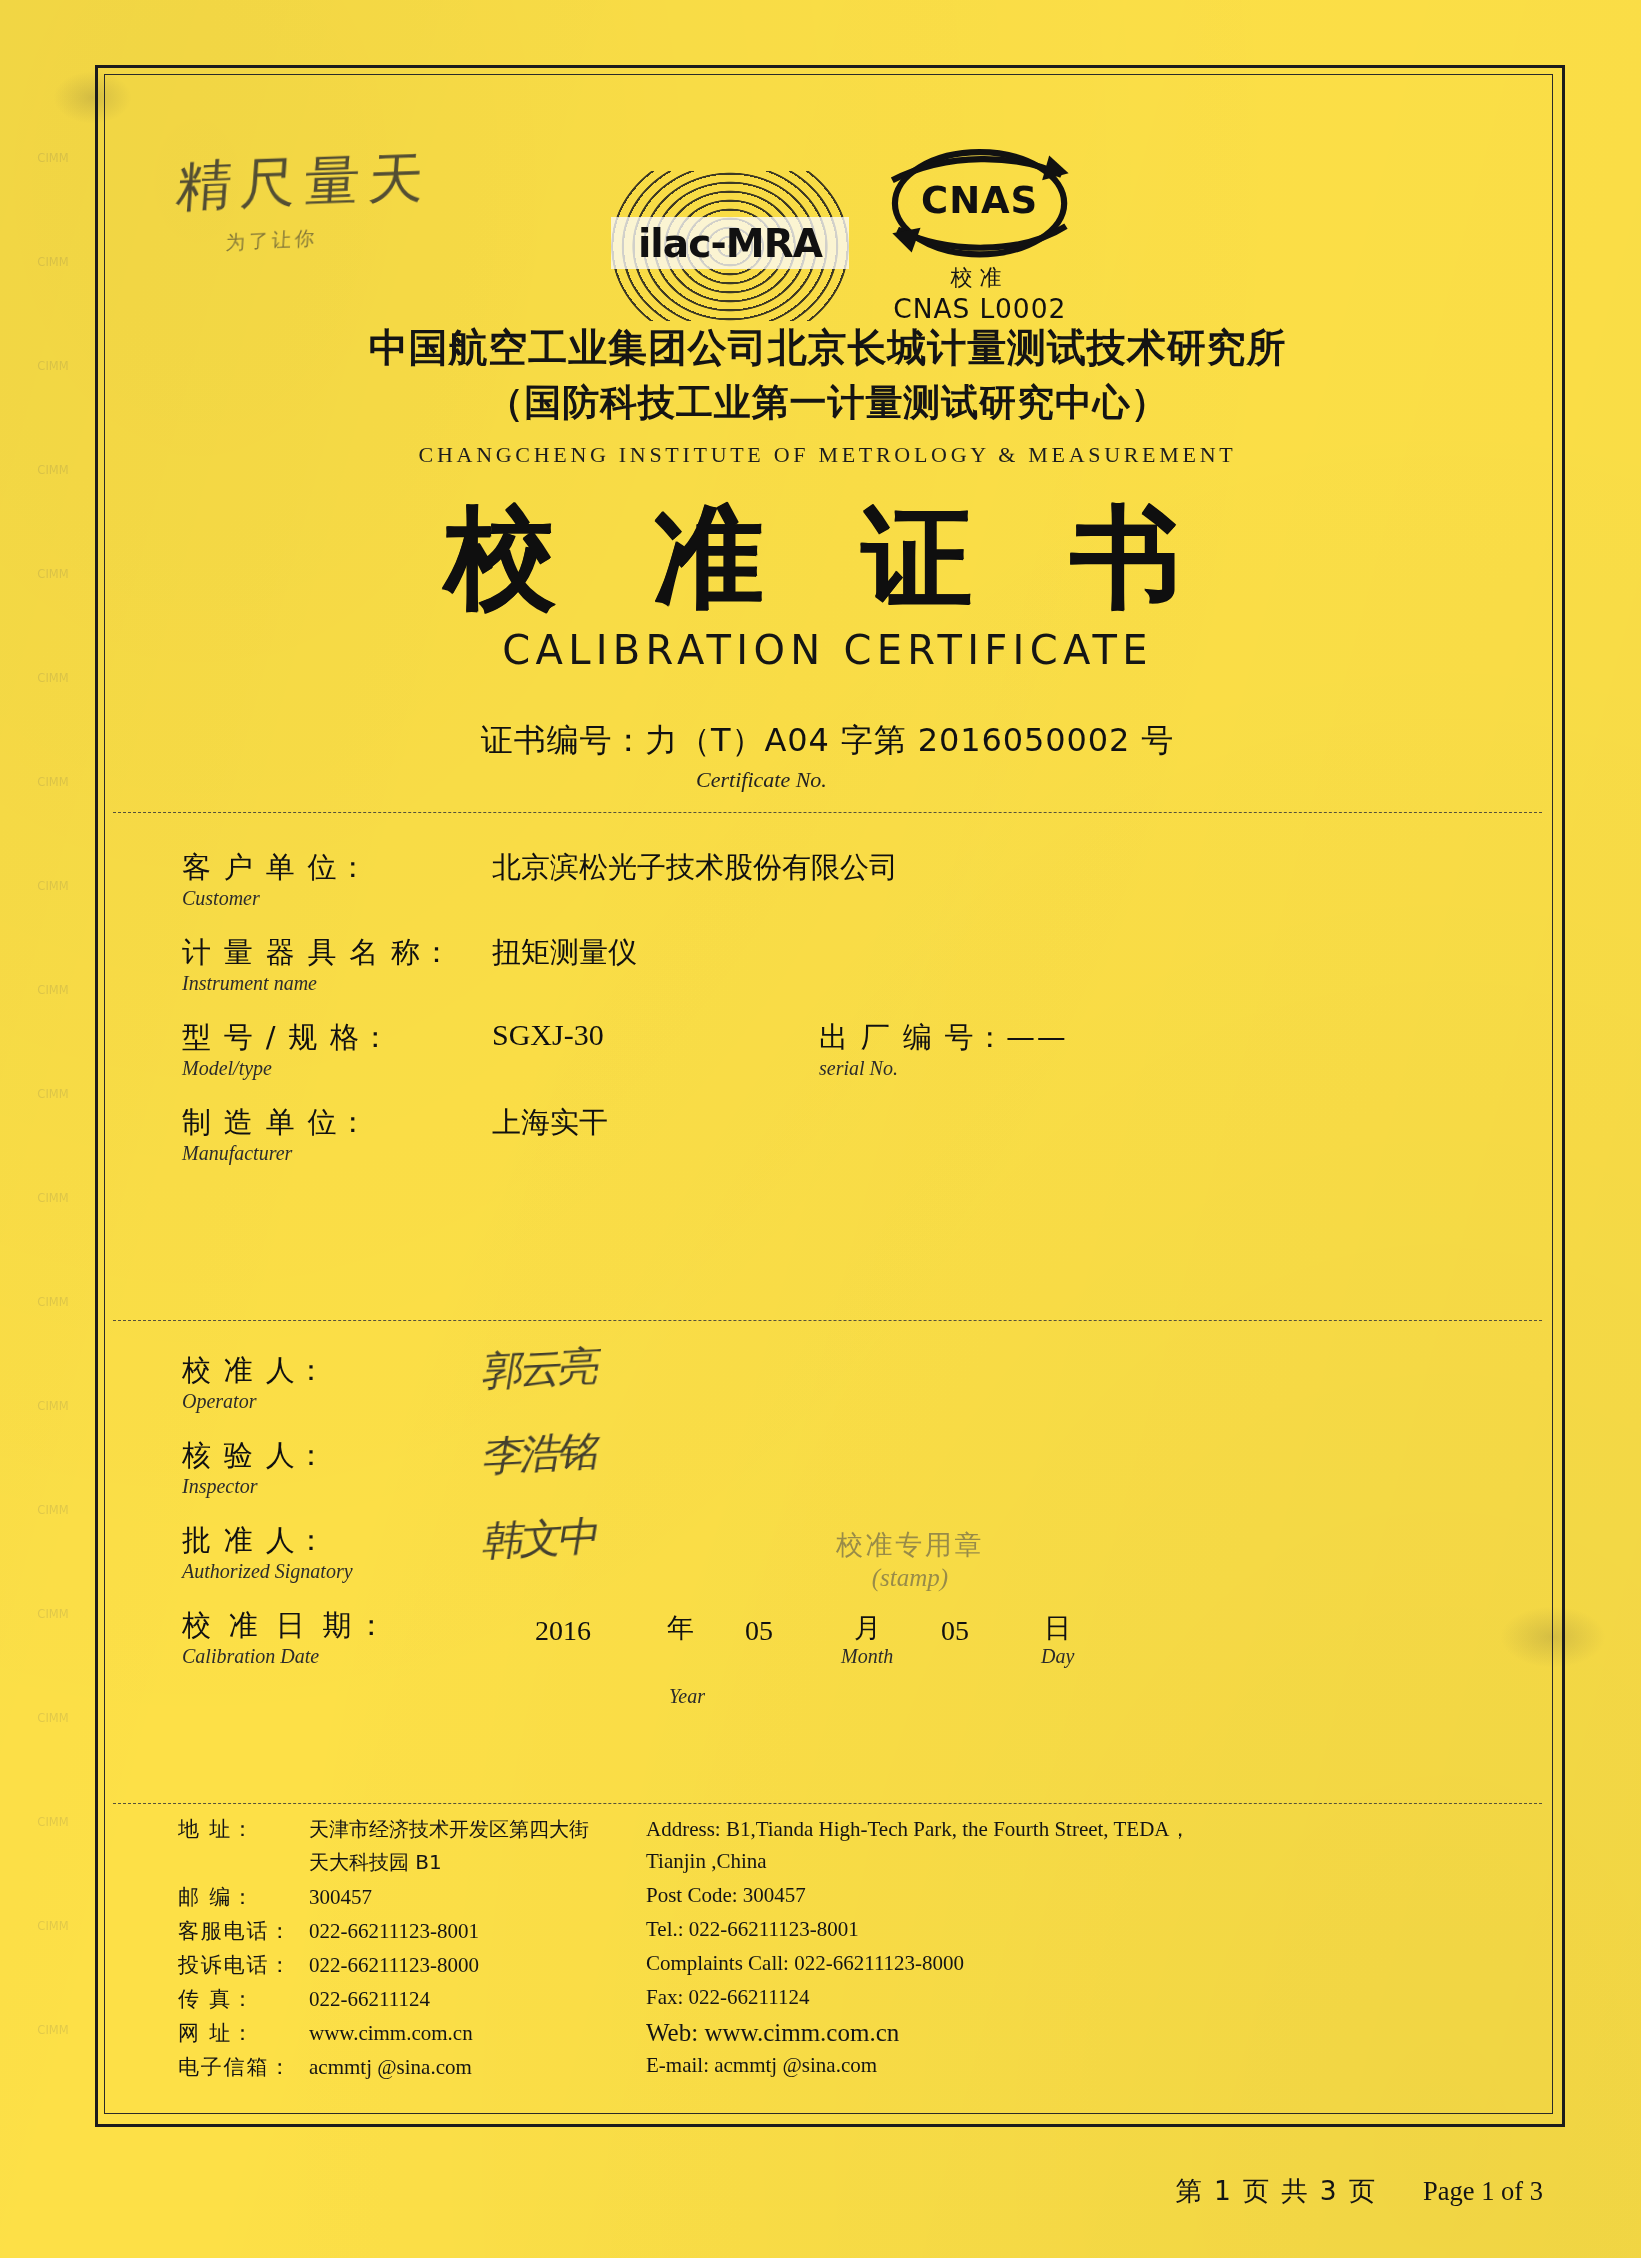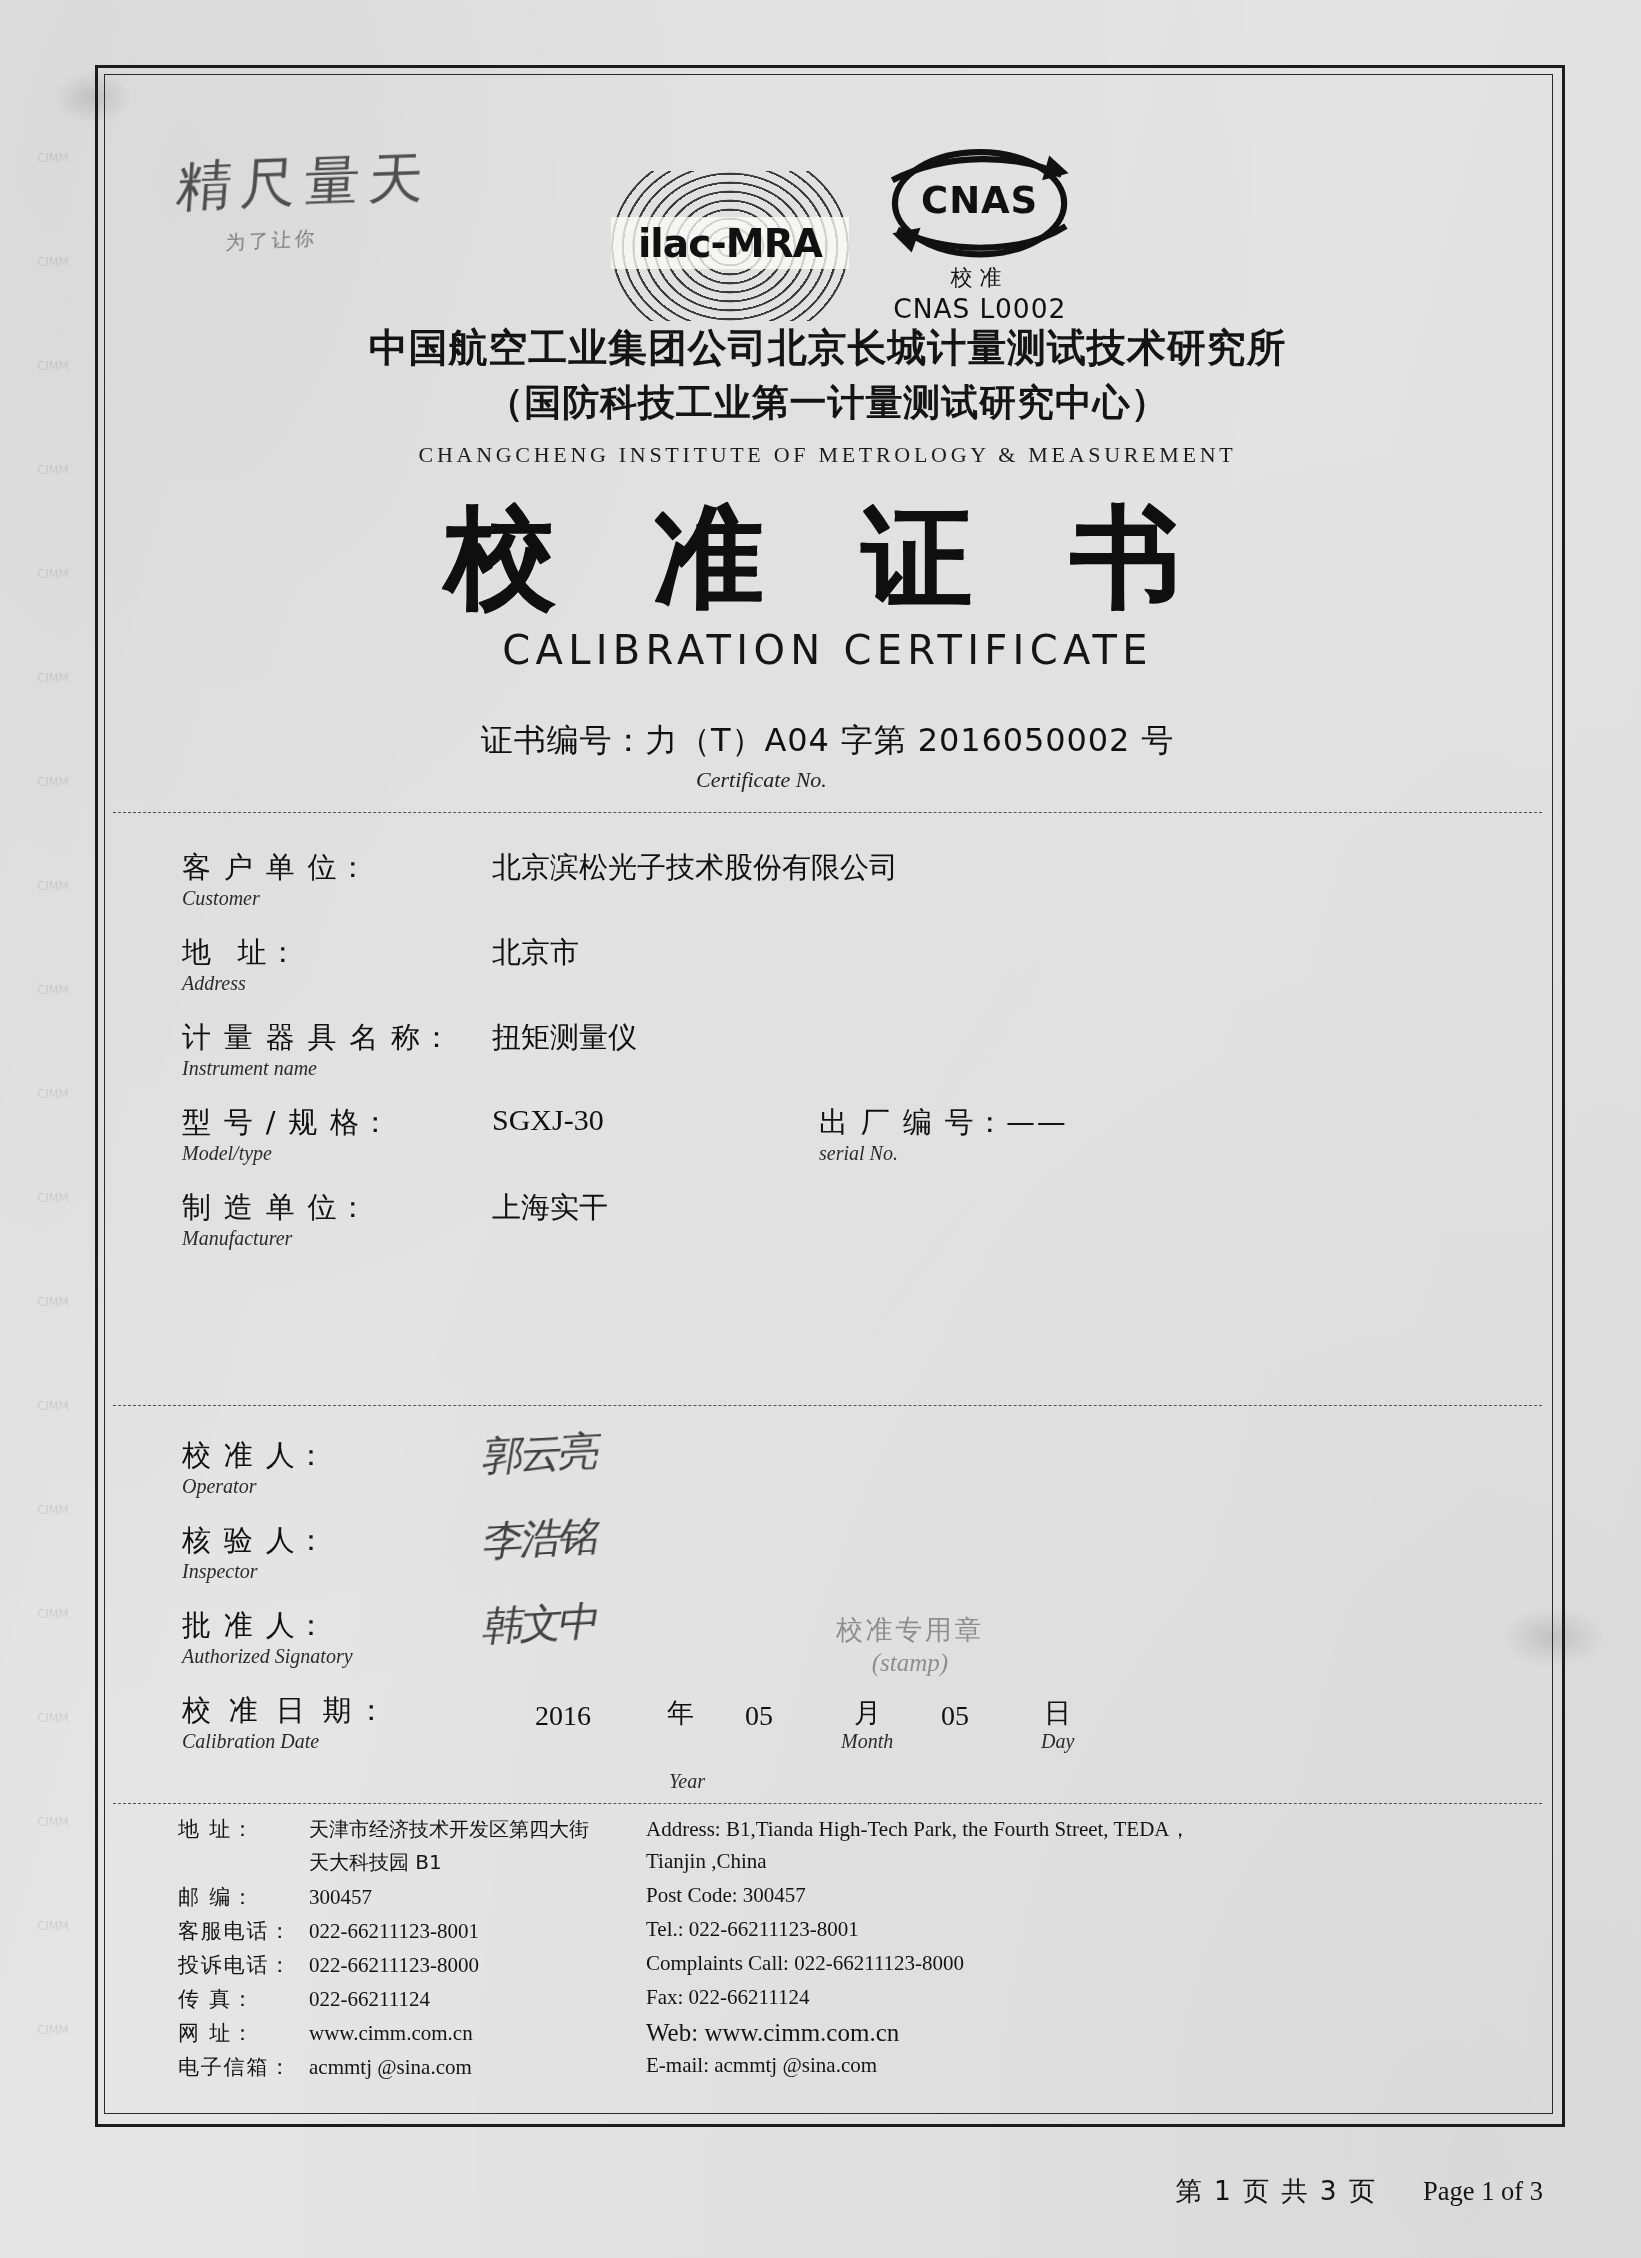--- a/index.html
+++ b/index.html
@@ -11,21 +11,21 @@
     width: 1642px;
     height: 2258px;
     font-family: "Liberation Serif", serif;
     color: #1a1a1a;
     position: relative;
     overflow: hidden;
   }
   .page {
     position: absolute;
     inset: 0;
-    background: #e5e5e5;
+    background: #fde047;
   }
   
   .scan-tint {
     position: absolute;
     inset: 0;
     background:
       radial-gradient(ellipse at 12% 8%, rgba(0,0,0,0.035), rgba(0,0,0,0) 55%),
       radial-gradient(ellipse at 88% 95%, rgba(0,0,0,0.03), rgba(0,0,0,0) 60%),
       linear-gradient(105deg, rgba(0,0,0,0.018) 0%, rgba(0,0,0,0) 30%, rgba(0,0,0,0.012) 70%, rgba(0,0,0,0.025) 100%);
     pointer-events: none;
@@ -554,25 +554,20 @@
     <div class="dash"></div>
 
     <div class="fields">
 
       <div class="field">
         <div class="f-label">客 户 单 位：</div>
         <div class="f-sub">Customer</div>
         <div class="f-value" style="left:379px;">北京滨松光子技术股份有限公司</div>
       </div>
 
-      <div class="field">
-        <div class="f-label"><span class="spaced2">地</span>址：</div>
-        <div class="f-sub">Address</div>
-        <div class="f-value" style="left:379px;">北京市</div>
-      </div>
 
       <div class="field">
         <div class="f-label">计 量 器 具 名 称：</div>
         <div class="f-sub">Instrument name</div>
         <div class="f-value" style="left:379px;">扭矩测量仪</div>
       </div>
 
       <div class="field">
         <div class="f-label">型 号 / 规 格：</div>
         <div class="f-sub">Model/type</div>

